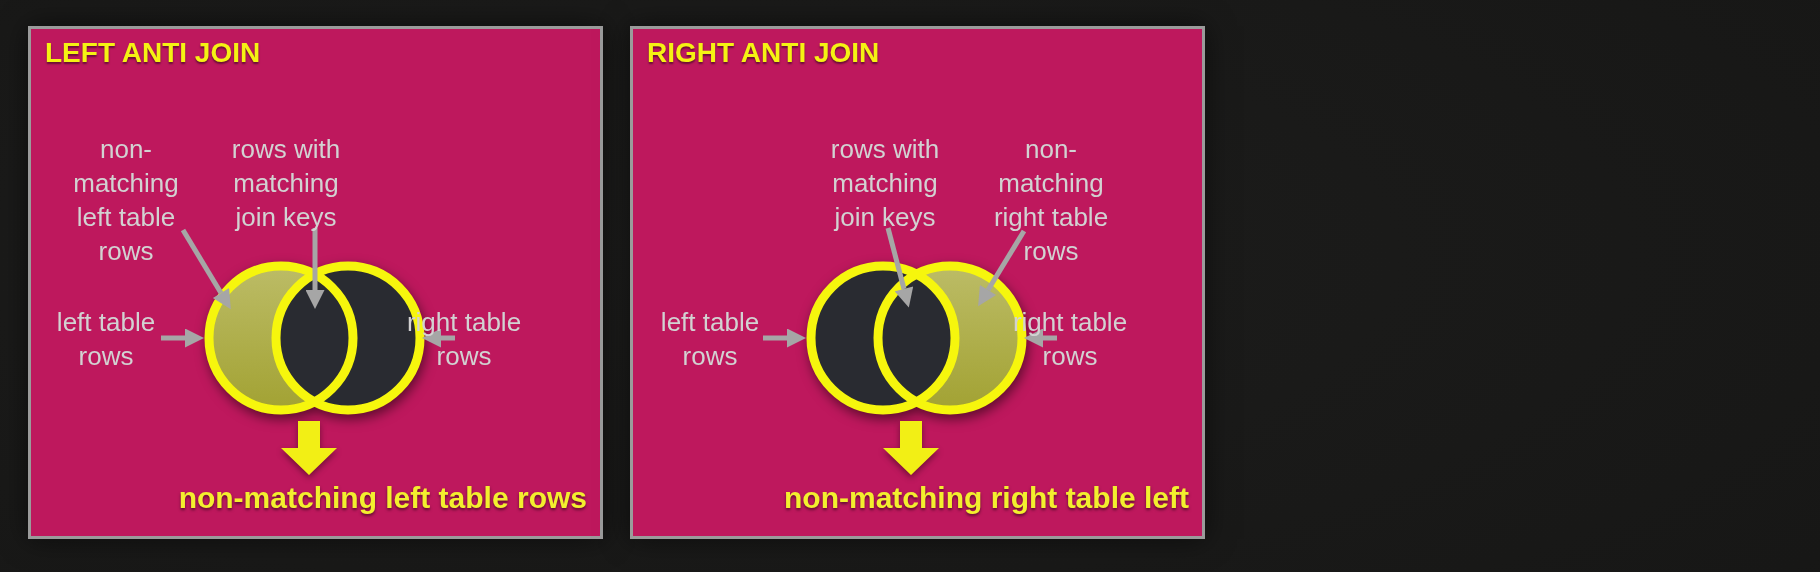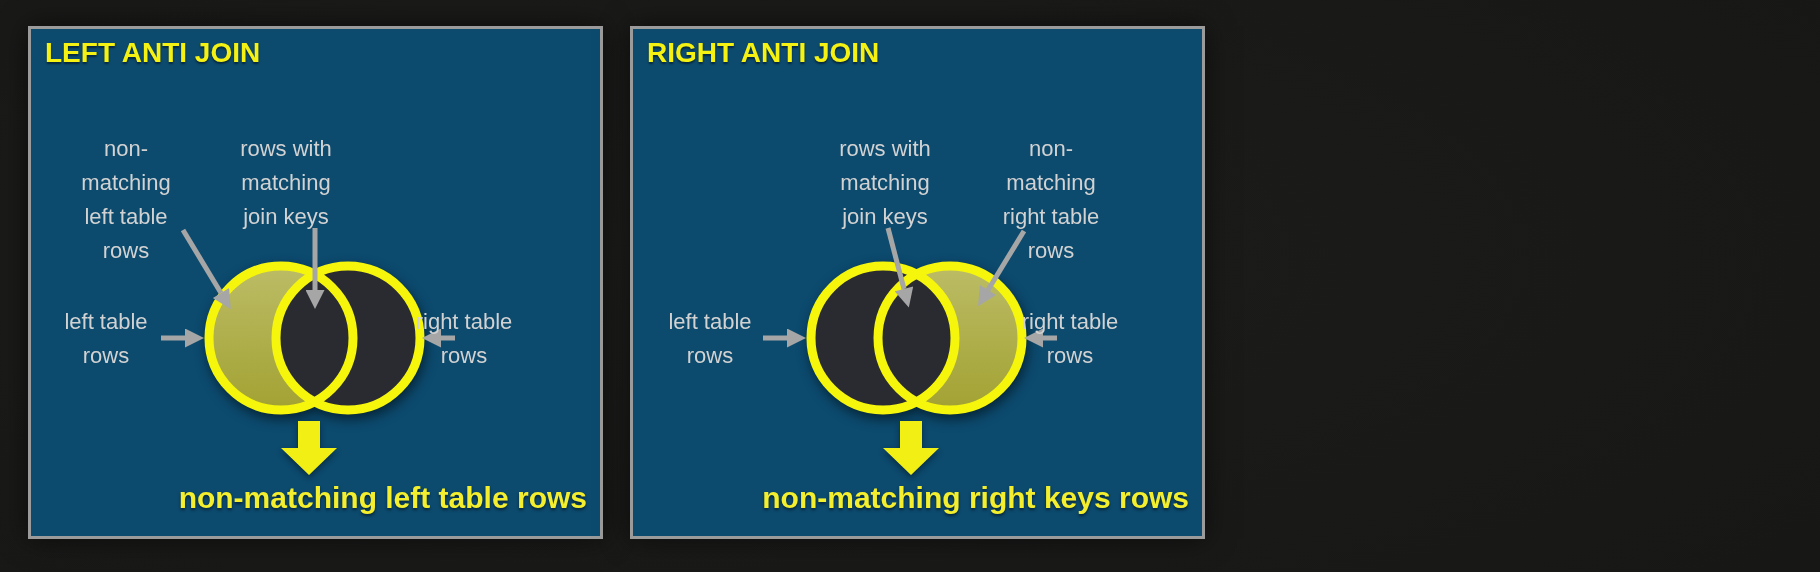--- a/index.html
+++ b/index.html
@@ -5,34 +5,34 @@
   html,body { margin:0; padding:0; }
   body {
     width:1820px; height:572px;
     background: radial-gradient(140% 160% at 38% 45%, #1d1d1c 0%, #171716 55%, #0f0f0e 100%);
     font-family: "Liberation Sans", sans-serif;
     position:relative; overflow:hidden;
   }
   .stage { position:absolute; inset:0; }
   .panel {
     position:absolute; top:26px; width:575px; height:513px;
-    background:#0c4a6e; border:3px solid #9b9b9b; box-sizing:border-box;
+    background:#be185d; border:3px solid #9b9b9b; box-sizing:border-box;
     box-shadow:0 0 26px rgba(0,0,0,0.55);
   }
   .panel-1 { left:28px; }
   .panel-2 { left:630px; }
   .panel-title {
     position:absolute; left:14px; top:8px; margin:0;
     font-size:28px; font-weight:bold; letter-spacing:0px;
     color:#f5f213; text-shadow:0 2px 2px rgba(0,0,0,0.45);
   }
   .venn-svg { position:absolute; left:0; top:0; width:569px; height:507px; }
   .lbl {
     position:absolute; transform:translateX(-50%);
-    text-align:center; color:#d2d2d2; font-size:22px; line-height:34px;
+    text-align:center; color:#d2d2d2; font-size:26px; line-height:34px;
     white-space:nowrap;
   }
   .lbl span { display:block; }
   .caption {
     position:absolute; left:0; width:556px; top:452px;
     text-align:right; font-size:30px; font-weight:bold;
     color:#f3ef2e; text-shadow:0 2px 3px rgba(0,0,0,0.5);
     white-space:nowrap;
   }
   .circles { filter: drop-shadow(2px 5px 6px rgba(0,0,0,0.5)); }
@@ -135,16 +135,16 @@
     </div>
     <div class="lbl" style="left:77px; top:276px;">
       <span>left table</span>
       <span>rows</span>
     </div>
     <div class="lbl" style="left:437px; top:276px;">
       <span>right table</span>
       <span>rows</span>
     </div>
 
-    <div class="caption">non-matching right keys rows</div>
+    <div class="caption">non-matching right table left</div>
   </section>
 
 </div>
 
 </body></html>

